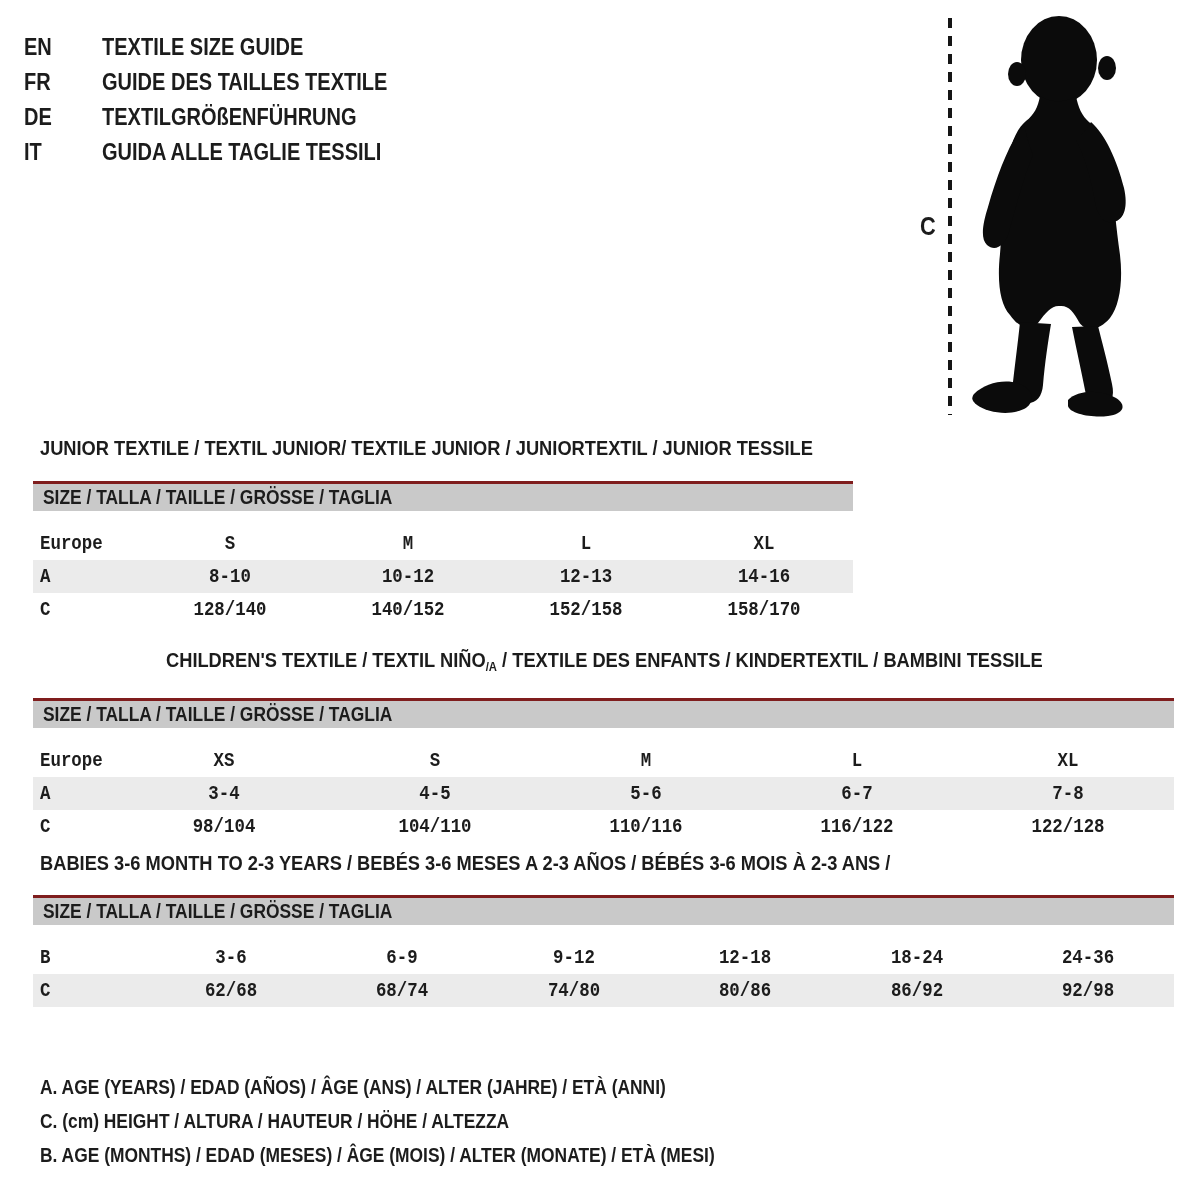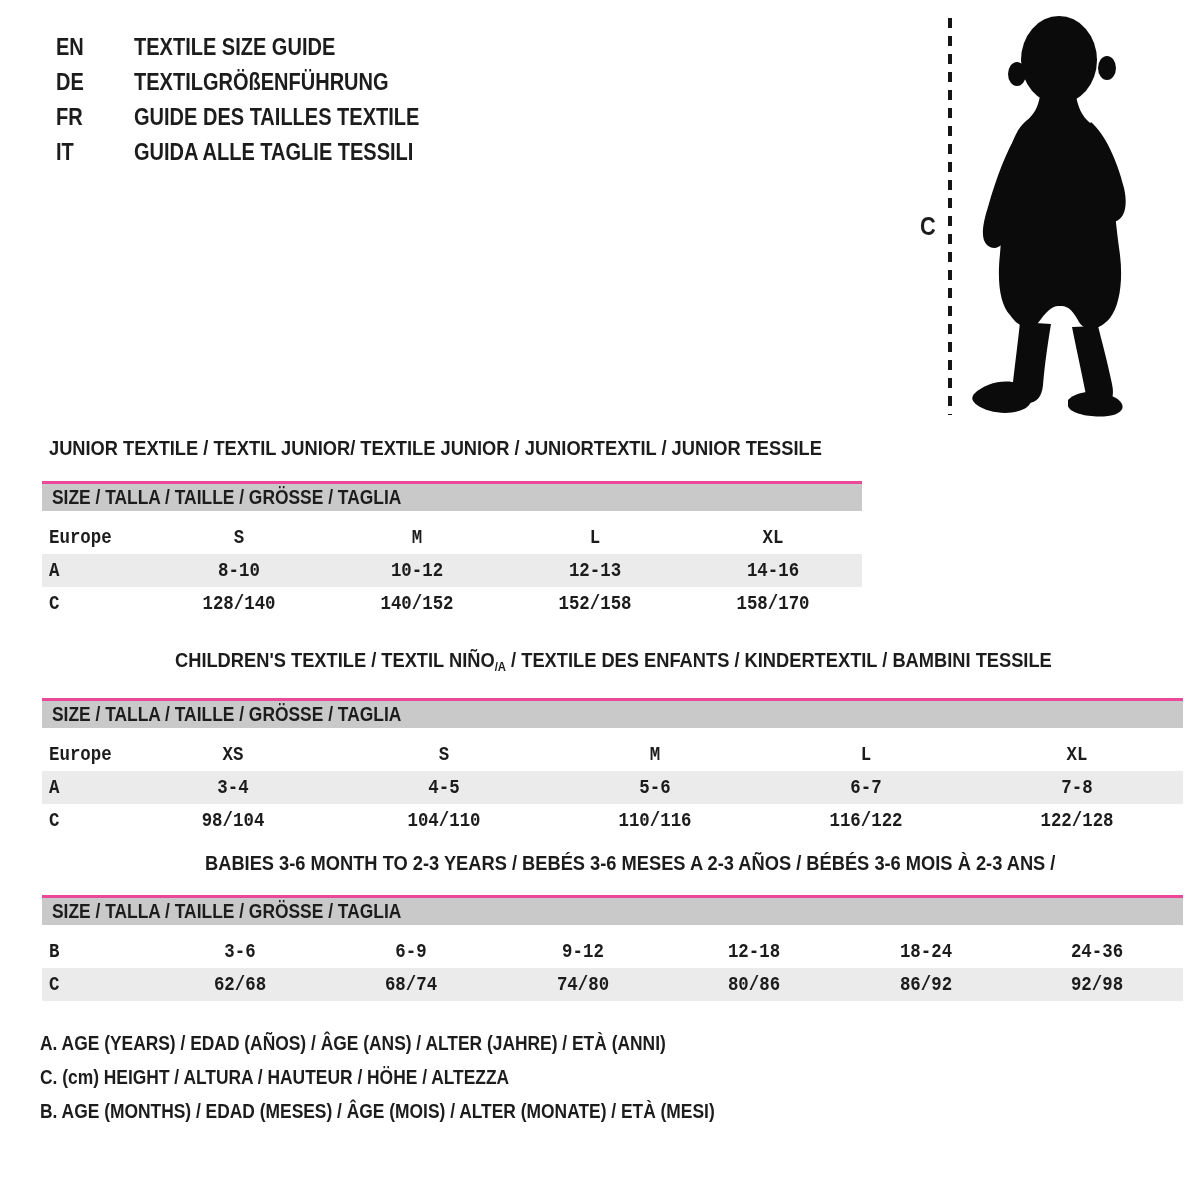--- a/index.html
+++ b/index.html
@@ -10,78 +10,78 @@
     color: #1c1c1c;
     font-family: "Liberation Sans", sans-serif;
     font-weight: 700;
     overflow: hidden;
   }
   
   .cx  { display: inline-block; transform: scaleX(0.87); transform-origin: 0 50%; white-space: nowrap; }
   .cxc { display: inline-block; transform: scaleX(0.87); transform-origin: 50% 50%; white-space: nowrap; }
 
   
-  .lang-block { position: absolute; left: 56px; top: 30px; }
+  .lang-block { position: absolute; left: 24px; top: 30px; }
   .lang-row { display: flex; height: 35px; align-items: center; font-size: 23px; }
   .lang-code { width: 78px; }
 
   
   .measure-line {
     position: absolute; left: 948px; top: 18px; width: 4px; height: 397px;
     background: repeating-linear-gradient(to bottom, #151515 0px, #151515 10px, transparent 10px, transparent 18px);
   }
   .measure-label { position: absolute; left: 920px; top: 212px; font-size: 25px; }
   .baby { position: absolute; left: 960px; top: 12px; width: 186px; height: 406px; fill: #0b0b0b; }
 
   
-  .sec { position: absolute; left: 42px; }
+  .sec { position: absolute; left: 33px; }
   .sec-title { padding-left: 7px; font-size: 21px; line-height: 24px; }
   .sec-title .subA { font-size: 13px; vertical-align: -4px; }
   .size-bar {
-    height: 30px; background: #c9c9c9; border-top: 3px solid #ec4899;
+    height: 30px; background: #c9c9c9; border-top: 3px solid #7f1d1d;
     display: flex; align-items: center; padding-left: 10px;
-    font-size: 20px; margin-bottom: 10px;
+    font-size: 20px; margin-bottom: 16px;
   }
   .trow { display: flex; height: 33px; align-items: center; font-size: 20px; font-family: Liberation Mono, monospace; }
   .trow.alt { background: #ebebeb; }
   .tlbl { padding-left: 7px; display: flex; align-items: center; }
   .tval { flex: 1; display: flex; justify-content: center; align-items: center; }
 
   #sec-junior { top: 436px; width: 820px; }
   #sec-junior .size-bar { margin-top: 21px; }
   #sec-junior .tlbl { width: 108px; }
 
   #sec-children { top: 648px; width: 1141px; text-align: right; }
   #sec-children .size-bar { margin-top: 19px; }
   #sec-children .tlbl { width: 86px; }
 
-  #sec-babies { top: 846px; width: 1141px; text-align: right; }
+  #sec-babies { top: 846px; width: 1141px; }
   #sec-babies .sec-title { line-height: 33px; }
   #sec-babies .size-bar { margin-top: 16px; }
   #sec-babies .tlbl { width: 112px; }
 
   
-  .legend { position: absolute; left: 40px; top: 1026px; }
+  .legend { position: absolute; left: 40px; top: 1070px; }
   .legend-line { height: 34px; display: flex; align-items: center; font-size: 20px; }
 </style>
 </head>
 <body>
 
 <div class="lang-block">
   <div class="lang-row">
     <span class="lang-code"><span class="cx">EN</span></span>
     <span class="cx">TEXTILE SIZE GUIDE</span>
   </div>
   <div class="lang-row">
+    <span class="lang-code"><span class="cx">FR</span></span>
+    <span class="cx">GUIDE DES TAILLES TEXTILE</span>
+  </div>
+  <div class="lang-row">
     <span class="lang-code"><span class="cx">DE</span></span>
     <span class="cx">TEXTILGRÖßENFÜHRUNG</span>
-  </div>
-  <div class="lang-row">
-    <span class="lang-code"><span class="cx">FR</span></span>
-    <span class="cx">GUIDE DES TAILLES TEXTILE</span>
   </div>
   <div class="lang-row">
     <span class="lang-code"><span class="cx">IT</span></span>
     <span class="cx">GUIDA ALLE TAGLIE TESSILI</span>
   </div>
 </div>
 
 <div class="measure-line"></div>
 <div class="measure-label"><span class="cx">C</span></div>
 <svg class="baby" viewBox="0 0 186 406" aria-hidden="true">

